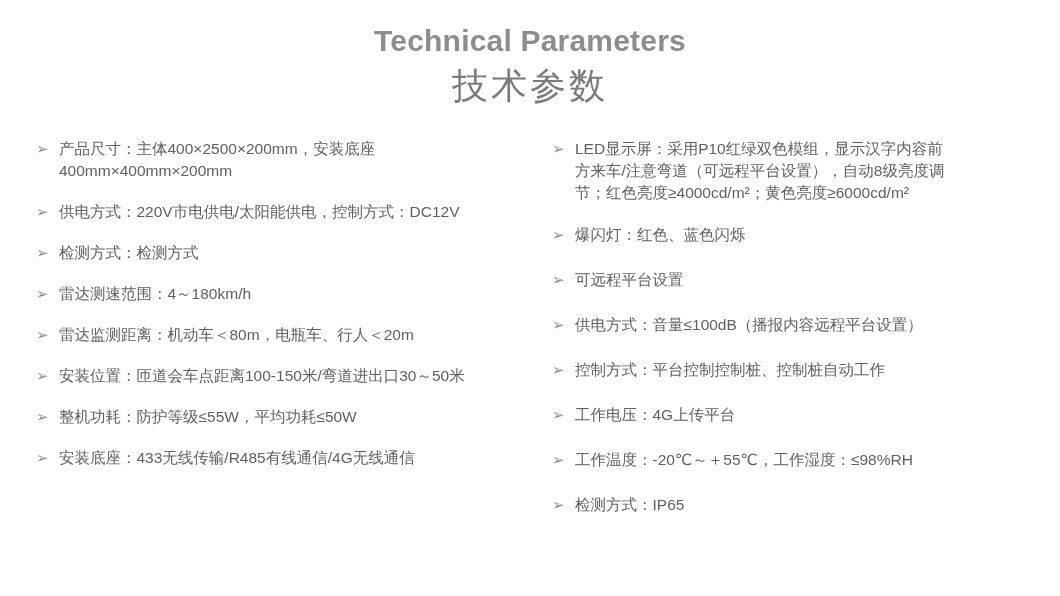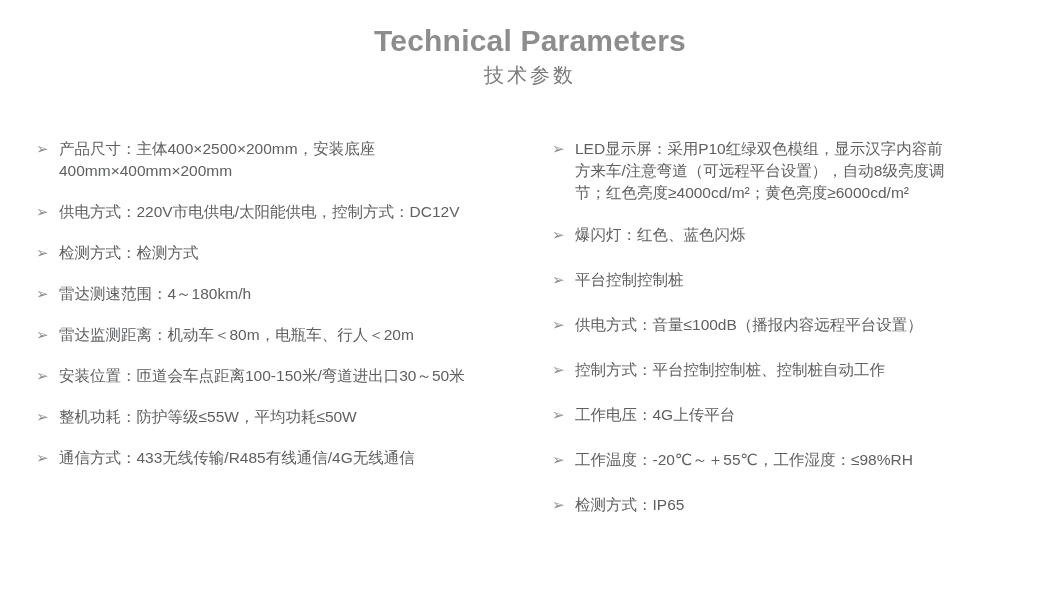--- a/index.html
+++ b/index.html
@@ -30,21 +30,21 @@
   }
   .title-en {
     font-size: 30px;
     font-weight: bold;
     color: #8d8d8d;
     letter-spacing: 0.2px;
     line-height: 1.25;
     margin: 0;
   }
   .title-cn {
-    font-size: 20px;
+    font-size: 36px;
     font-weight: normal;
     color: #7b7b7b;
     letter-spacing: 3px;
     line-height: 1.35;
     margin: 2px 0 0 0;
   }
 
   
   .columns {
     position: absolute;
@@ -138,38 +138,38 @@
       <div class="spec-item">
         <span class="bullet">➢</span>
         <span class="spec-text">安装位置：匝道会车点距离100-150米/弯道进出口30～50米</span>
       </div>
       <div class="spec-item">
         <span class="bullet">➢</span>
         <span class="spec-text">整机功耗：防护等级≤55W，平均功耗≤50W</span>
       </div>
       <div class="spec-item">
         <span class="bullet">➢</span>
-        <span class="spec-text">通信方式：433无线传输/R485有线通信/4G无线通信</span>
+        <span class="spec-text">安装底座：433无线传输/R485有线通信/4G无线通信</span>
       </div>
     </div>
 
     <div class="col col-right">
       <div class="spec-item multiline">
         <span class="bullet">➢</span>
         <span class="spec-text">LED显示屏：采用P10红绿双色模组，显示汉字内容前
 方来车/注意弯道（可远程平台设置），自动8级亮度调
 节；红色亮度≥4000cd/m²；黄色亮度≥6000cd/m²</span>
       </div>
       <div class="spec-item">
         <span class="bullet">➢</span>
         <span class="spec-text">爆闪灯：红色、蓝色闪烁</span>
       </div>
       <div class="spec-item">
         <span class="bullet">➢</span>
-        <span class="spec-text">平台控制控制桩</span>
+        <span class="spec-text">可远程平台设置</span>
       </div>
       <div class="spec-item">
         <span class="bullet">➢</span>
         <span class="spec-text">供电方式：音量≤100dB（播报内容远程平台设置）</span>
       </div>
       <div class="spec-item">
         <span class="bullet">➢</span>
         <span class="spec-text">控制方式：平台控制控制桩、控制桩自动工作</span>
       </div>
       <div class="spec-item">

